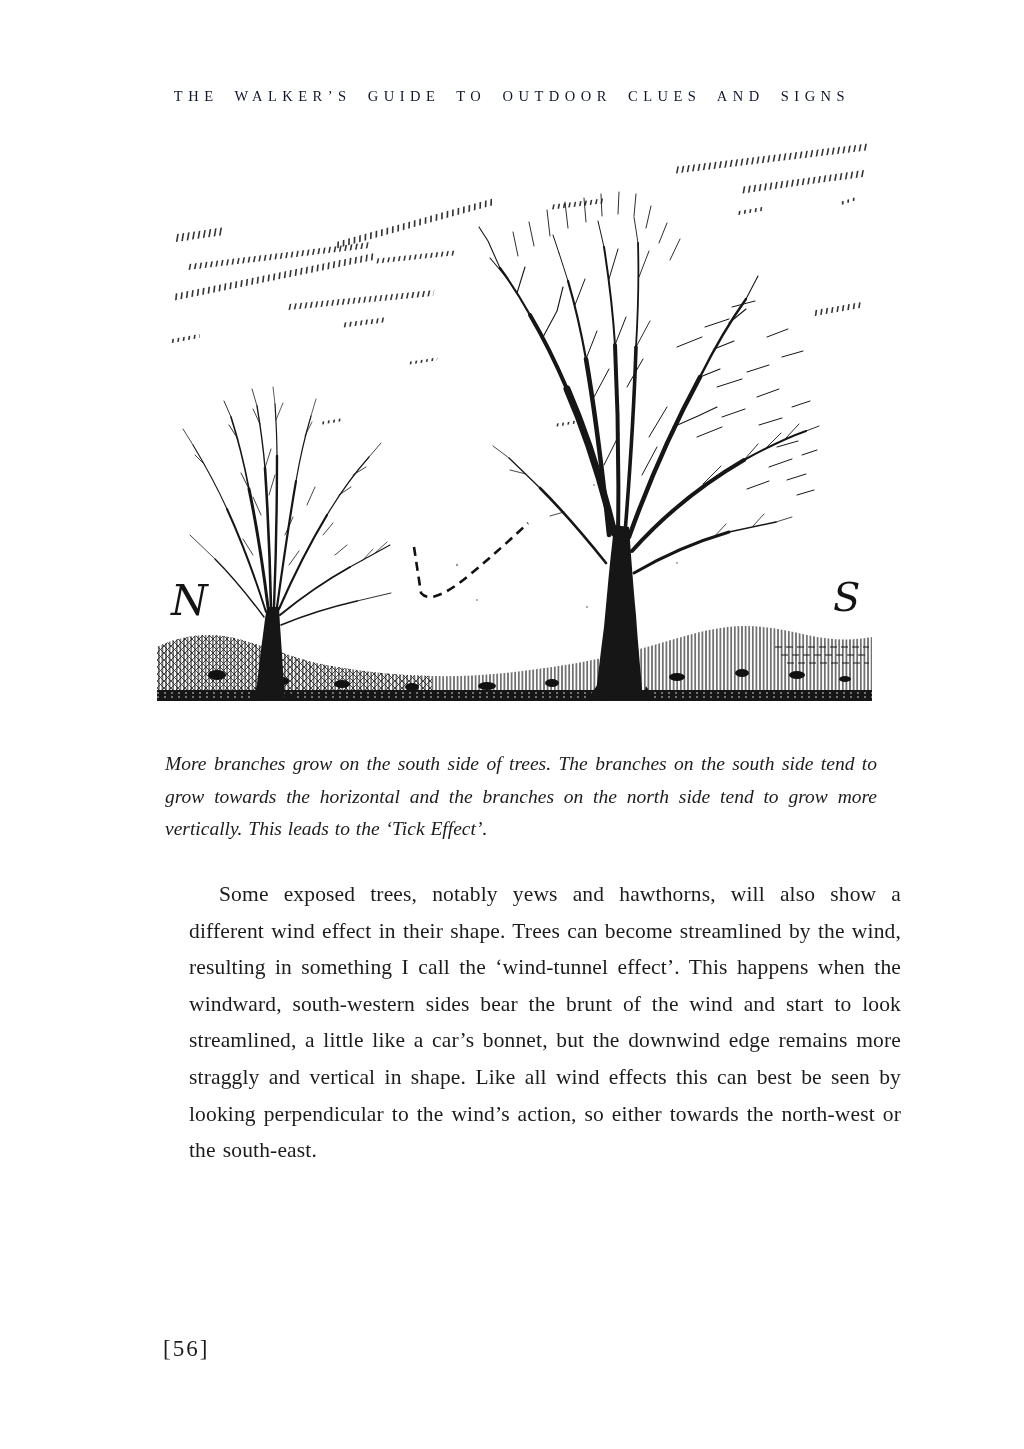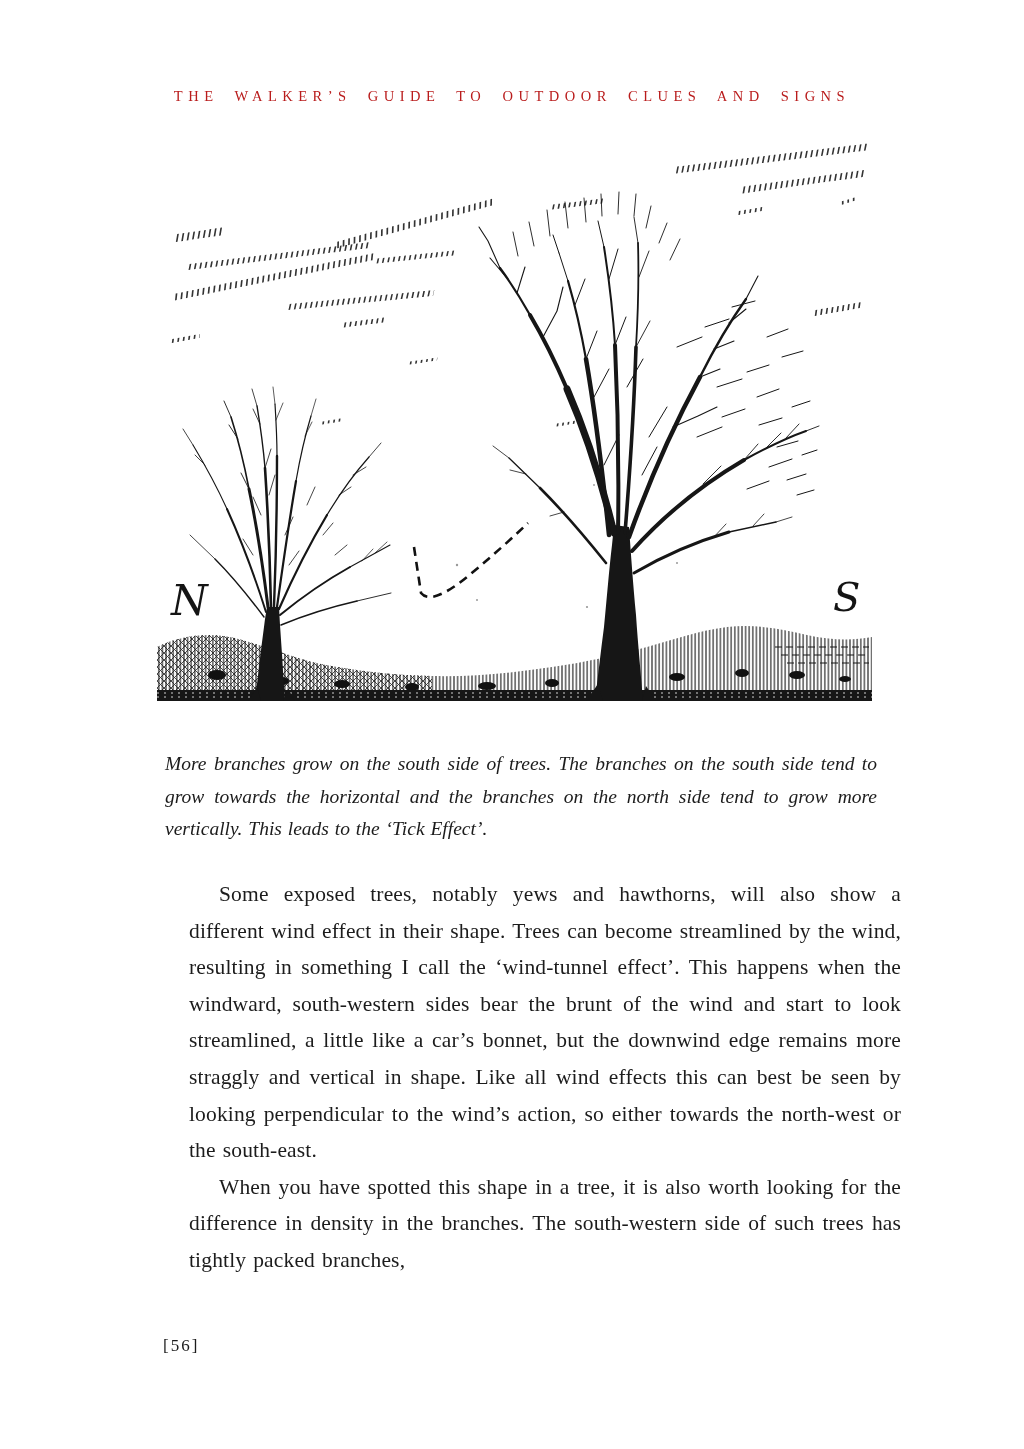--- a/index.html
+++ b/index.html
@@ -3,37 +3,37 @@
 <meta charset="utf-8">
 <style>
   html,body{margin:0;padding:0;background:#e8e8e8;}
   .page{
     position:relative;width:1024px;height:1449px;background:#ffffff;
     margin:0 auto;overflow:hidden;
     font-family:"Liberation Serif","DejaVu Serif",serif;color:#1c1c1c;
   }
   .running-head{
     position:absolute;top:88px;left:0;width:100%;text-align:center;
-    font-size:14.5px;letter-spacing:5.5px;word-spacing:7px;font-weight:500;color:#b91c1c;
+    font-size:14.5px;letter-spacing:5.5px;word-spacing:7px;font-weight:500;color:#0f172a;
   }
   .figure{position:absolute;left:157px;top:135px;width:715px;height:570px;}
   .figure svg{display:block;}
   .caption{
     position:absolute;left:165px;top:748px;width:712px;margin:0;
     font-style:italic;font-size:19.5px;line-height:32.5px;text-align:justify;word-spacing:1px;
   }
   .bodytext{
     position:absolute;left:165px;top:876px;width:712px;
     font-size:21.5px;line-height:36.6px;text-align:justify;
     word-spacing:1.5px;letter-spacing:0.15px;margin-left:24px;
   }
   .bodytext p{margin:0;text-indent:30px;}
   .folio{
     position:absolute;left:163px;top:1336px;
-    font-size:17px;letter-spacing:2px;
+    font-size:23px;letter-spacing:2px;
   }
   .ink-stroke{stroke:#161616;fill:none;stroke-linecap:round;}
   .cloud{stroke:#222222;fill:none;stroke-dasharray:1.6 3.6;stroke-linecap:butt;opacity:.92;}
   .compass{font-family:"DejaVu Serif","Liberation Serif",serif;font-style:italic;fill:#141414;}
 </style>
 </head>
 <body>
 
 <div class="page">
 
@@ -178,18 +178,17 @@
 
       <text class="compass" x="14" y="480" font-size="42">N</text>
       <text class="compass" x="676" y="476" font-size="40">S</text>
     </svg>
   </div>
 
   <p class="caption">More branches grow on the south side of trees. The branches on the south side tend to grow towards the horizontal and the branches on the north side tend to grow more vertically. This leads to the ‘Tick Effect’.</p>
 
   <div class="bodytext">
     <p>Some exposed trees, notably yews and hawthorns, will also show a different wind effect in their shape. Trees can become streamlined by the wind, resulting in something I call the ‘wind-tunnel effect’. This happens when the windward, south-western sides bear the brunt of the wind and start to look streamlined, a little like a car’s bonnet, but the downwind edge remains more straggly and vertical in shape. Like all wind effects this can best be seen by looking perpendicular to the wind’s action, so either towards the north-west or the south-east.</p>
-    <p>When you have spotted this shape in a tree, it is also worth looking for the difference in density in the branches. The south-western side of such trees has tightly packed branches,</p>
   </div>
 
   <div class="folio">[56]</div>
 
 </div>
 
 </body></html>

